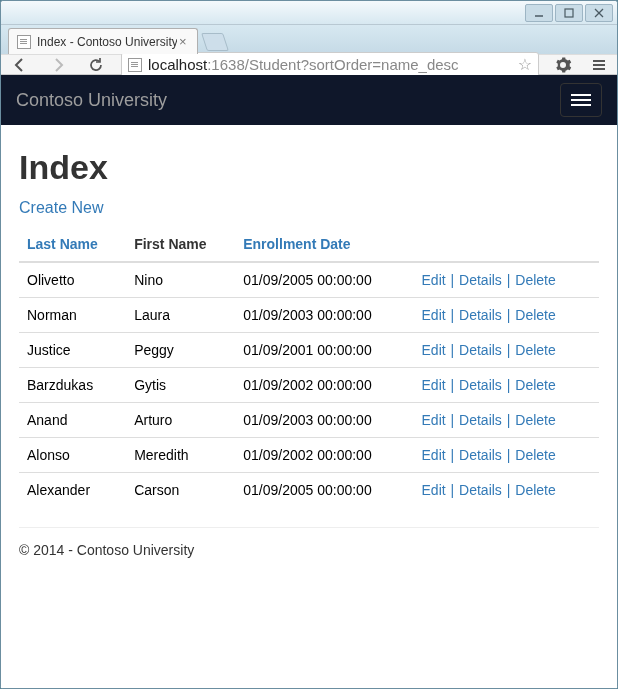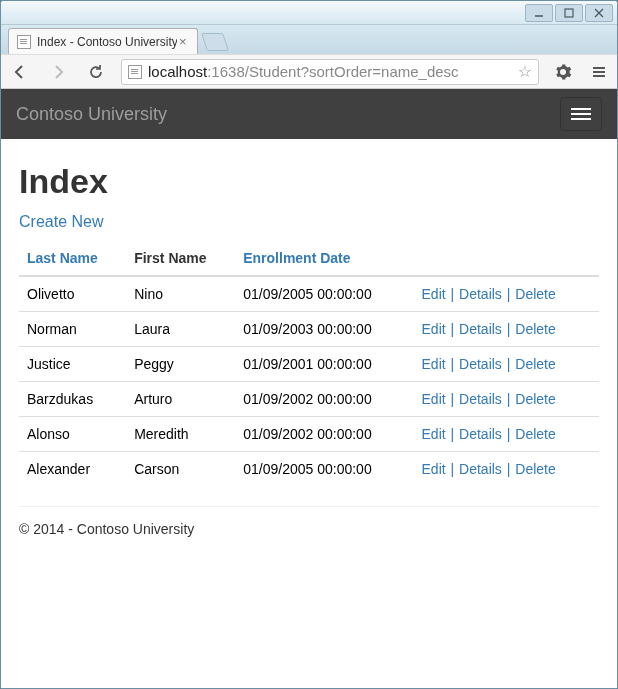--- a/index.html
+++ b/index.html
@@ -97,21 +97,21 @@
     .newtab {
       width: 22px; height: 18px;
       margin-left: 6px;
       margin-bottom: 3px;
       background: #cddeea;
       border: 1px solid #a7bcc9;
       transform: skewX(18deg);
       border-radius: 2px;
     }
     .toolbar {
-      height: 35px;
+      height: 21px;
       background: #f5f5f5;
       border-top: 1px solid #ddd;
       border-bottom: 1px solid #ccc;
       display: flex;
       align-items: center;
       padding: 0 6px;
       gap: 12px;
       justify-content: center;
     }
     .nav-btn {
@@ -167,21 +167,21 @@
       color: #555;
       cursor: pointer;
     }
     
     .viewport {
       flex: 1;
       background: #fff;
       overflow: auto;
     }
     .navbar {
-      background: #404040;
+      background: #0f172a;
       color: #9d9d9d;
       height: 50px;
       display: flex;
       align-items: center;
       padding: 0 15px;
       justify-content: space-between;
     }
     .navbar-brand {
       color: #9d9d9d;
       font-size: 18px;
@@ -350,22 +350,28 @@
               <td class="actions-cell"><a class="link">Edit</a><span class="sep"> | </span><a class="link">Details</a><span class="sep"> | </span><a class="link">Delete</a></td>
             </tr>
             <tr>
               <td>Justice</td>
               <td>Peggy</td>
               <td>01/09/2001 00:00:00</td>
               <td class="actions-cell"><a class="link">Edit</a><span class="sep"> | </span><a class="link">Details</a><span class="sep"> | </span><a class="link">Delete</a></td>
             </tr>
             <tr>
               <td>Barzdukas</td>
+              <td>Gytis</td>
+              <td>01/09/2002 00:00:00</td>
+              <td class="actions-cell"><a class="link">Edit</a><span class="sep"> | </span><a class="link">Details</a><span class="sep"> | </span><a class="link">Delete</a></td>
+            </tr>
+            <tr>
+              <td>Anand</td>
               <td>Arturo</td>
-              <td>01/09/2002 00:00:00</td>
+              <td>01/09/2003 00:00:00</td>
               <td class="actions-cell"><a class="link">Edit</a><span class="sep"> | </span><a class="link">Details</a><span class="sep"> | </span><a class="link">Delete</a></td>
             </tr>
             <tr>
               <td>Alonso</td>
               <td>Meredith</td>
               <td>01/09/2002 00:00:00</td>
               <td class="actions-cell"><a class="link">Edit</a><span class="sep"> | </span><a class="link">Details</a><span class="sep"> | </span><a class="link">Delete</a></td>
             </tr>
             <tr>
               <td>Alexander</td>

